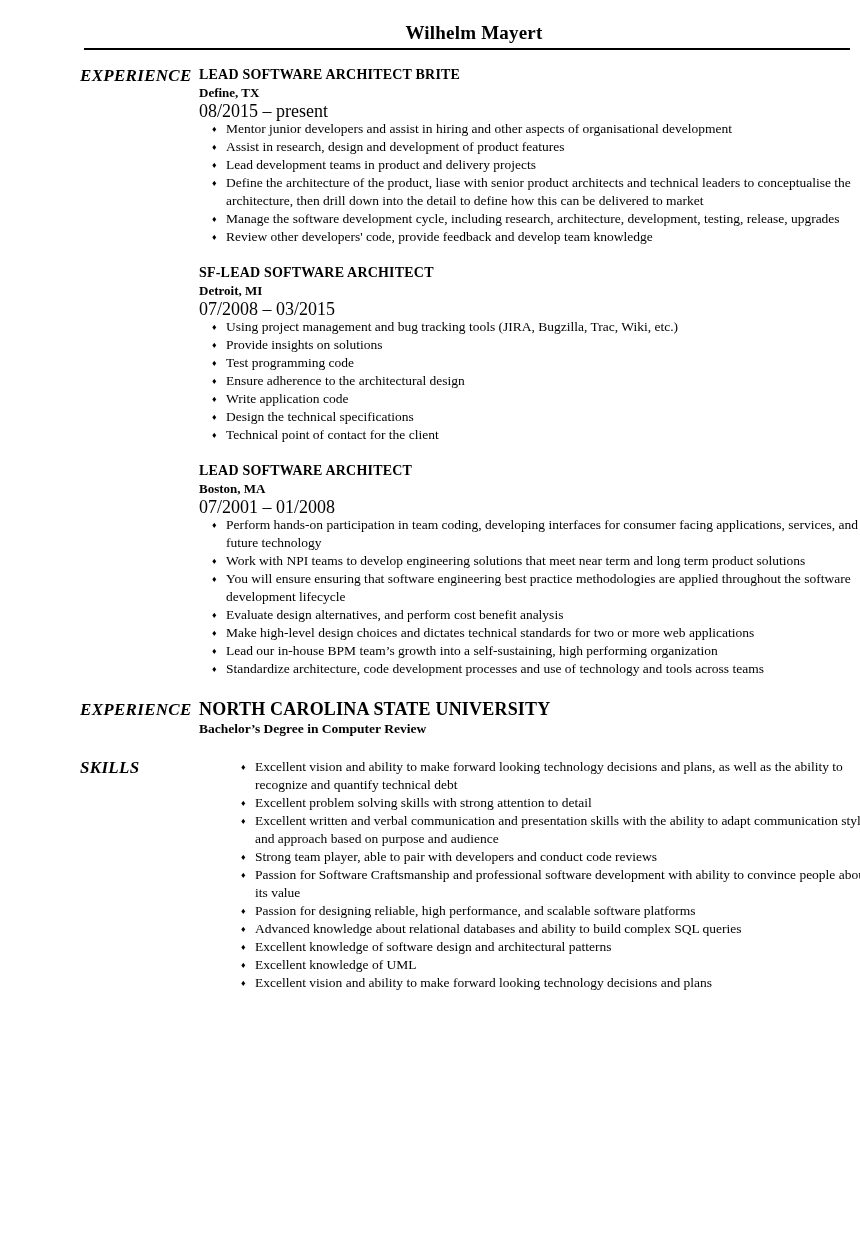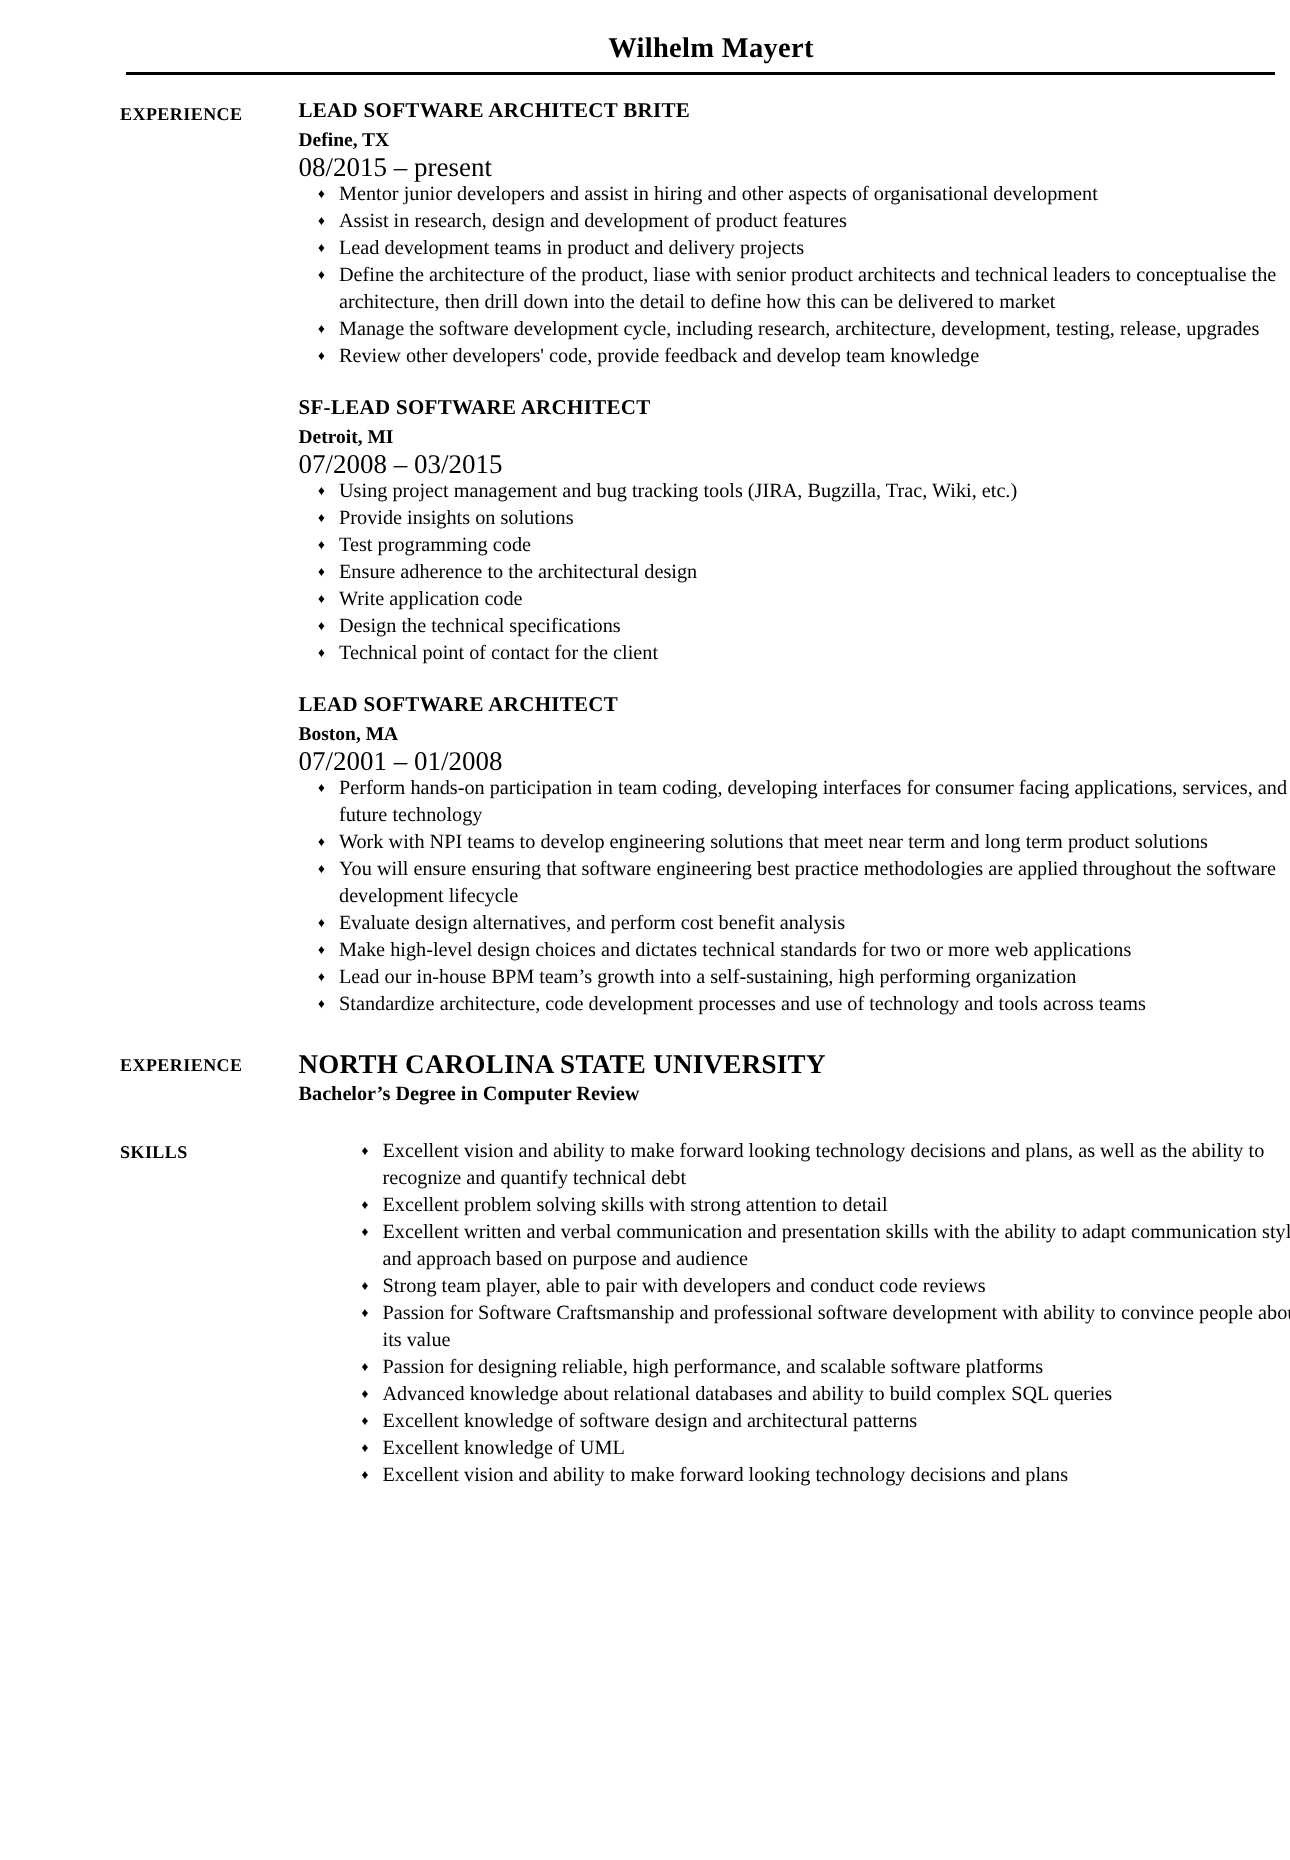--- a/index.html
+++ b/index.html
@@ -63,25 +63,26 @@
   }
   .section {
     display: flex;
     align-items: flex-start;
   }
   .section-label {
     width: 155px;
     min-width: 155px;
     box-sizing: border-box;
     padding-left: 36px;
-    font-size: 12px;
+    font-size: 17px;
     font-weight: bold;
     letter-spacing: 0.3px;
     line-height: 18px;
     padding-top: 1px;
+    font-style: italic;
   }
   .section-body {
     flex: 1;
     padding-right: 25px;
   }
 
   
   .job {
     margin-bottom: 18px;
   }

